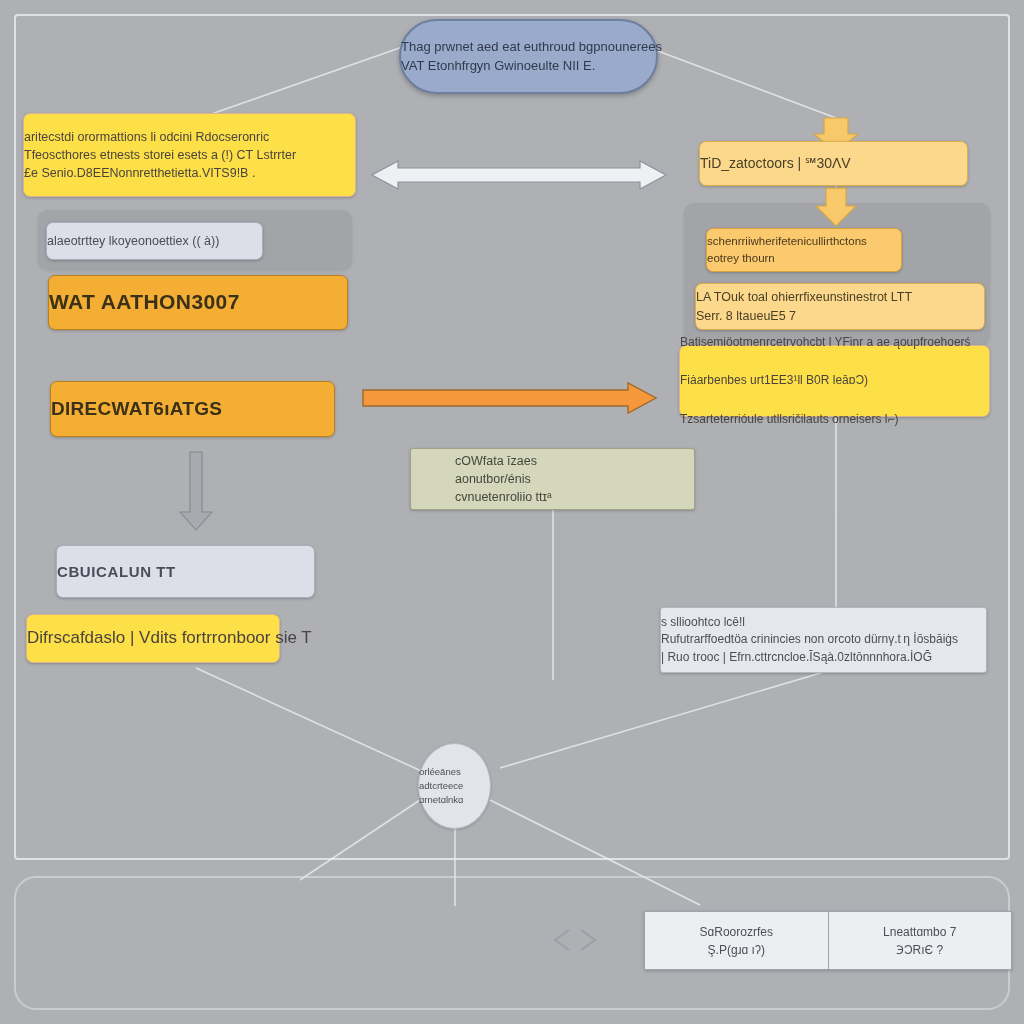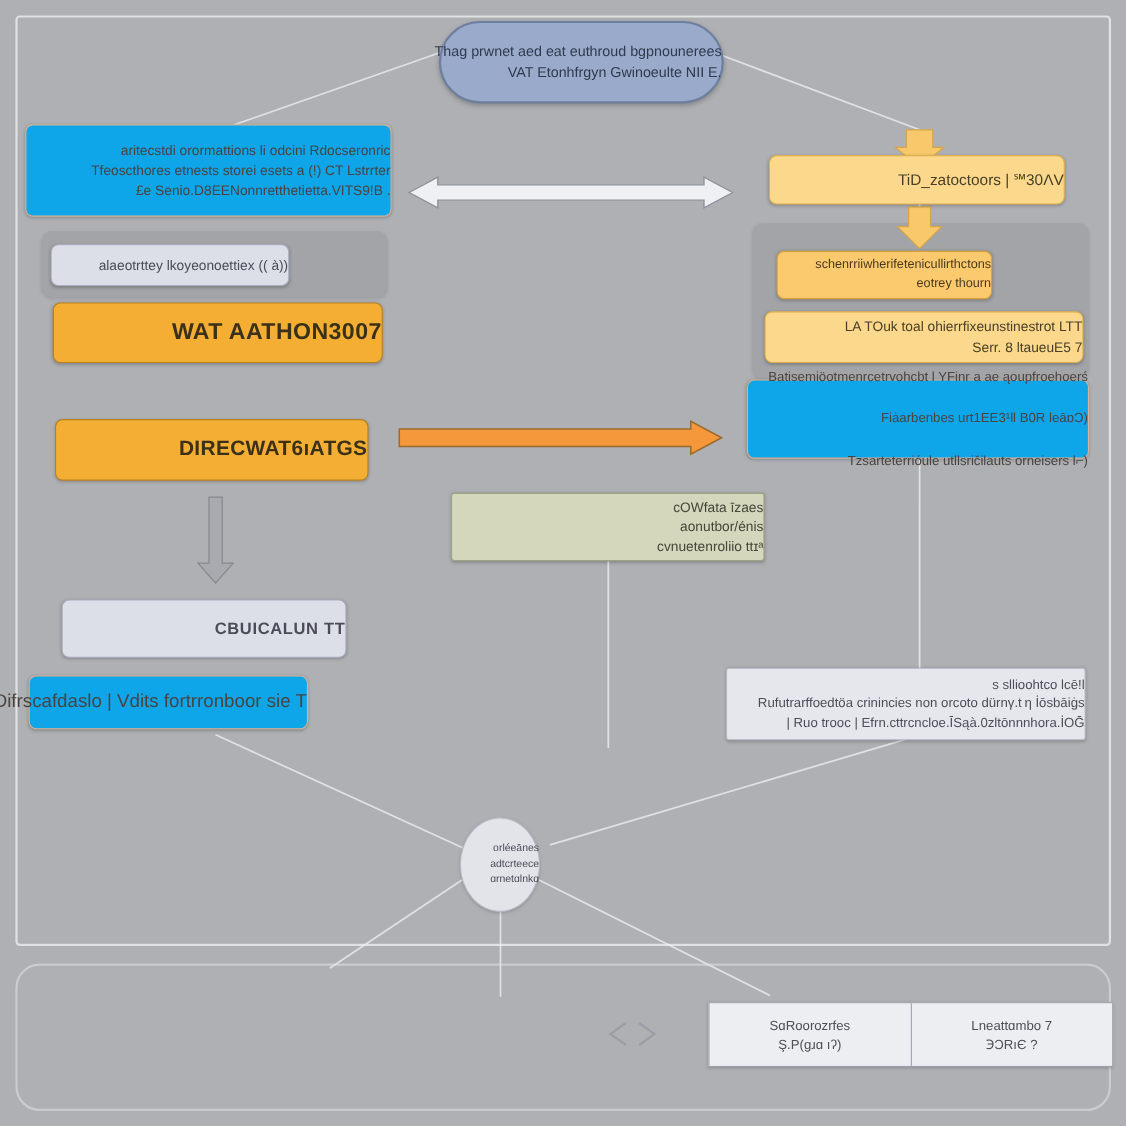--- a/index.html
+++ b/index.html
@@ -39,30 +39,30 @@
     box-shadow:0 1px 3px rgba(0,0,0,.10);
   }
   .panel-left{left:38px;top:210px;width:314px;height:60px;}
   .panel-right{left:684px;top:203px;width:306px;height:142px;}
 
   
   .node{
     position:absolute;
     box-sizing:border-box;
     display:flex;flex-direction:column;
-    align-items:flex-end;justify-content:center;
+    align-items:flex-start;justify-content:center;
     text-align:center;
     border-radius:7px;
     box-shadow:0 1px 3px rgba(0,0,0,.22);
     line-height:1.45;
     color:#3a3a3e;
   }
   .node .ln{display:block;white-space:nowrap;}
 
-  .peach{background:#0ea5e9;border:1px solid #d9b394;color:#4a4340;}
+  .peach{background:#fde047;border:1px solid #d9b394;color:#4a4340;}
   .lavender{background:#dcdee8;border:1px solid #a9adc0;color:#4a4c58;}
   .amber{background:#f3ae33;border:1px solid #b9801e;color:#3b3018;}
   .amber-soft{background:#fbd88c;border:1px solid #ddae4e;color:#4a4026;}
   .amber-mid{background:#fbc96e;border:1px solid #d9a13c;color:#4a3a1d;}
   .olive{background:#d4d7bb;border:1px solid #9ea383;color:#44473a;padding-left:44px;}
   .paleblue{background:#e5e7ec;border:1px solid #b3b7c2;color:#4c4e57;}
 
   
   .n-top{
     left:399px;top:19px;width:259px;height:75px;

